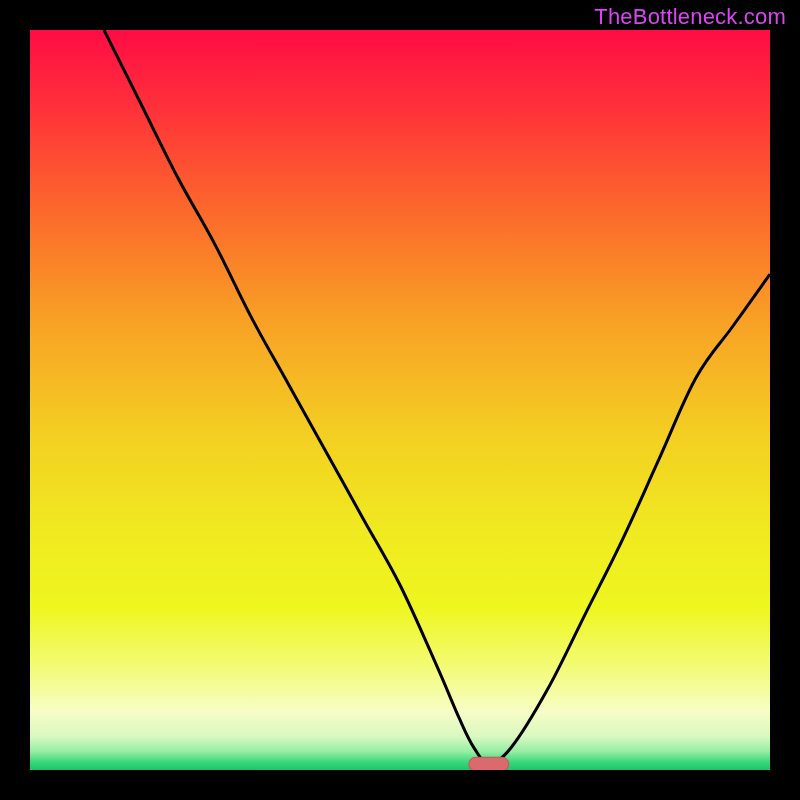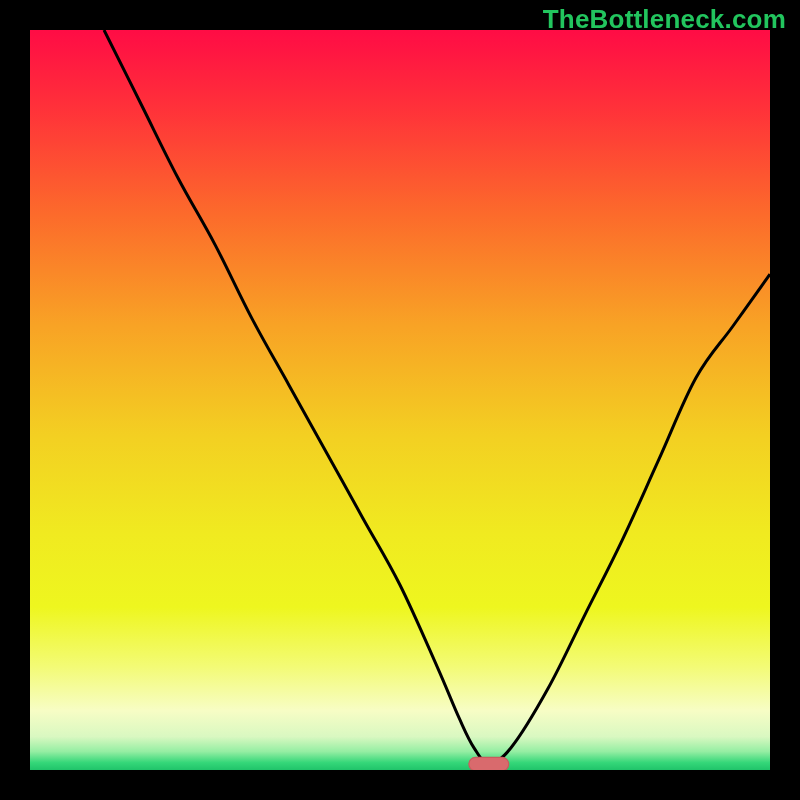--- a/index.html
+++ b/index.html
@@ -14,23 +14,23 @@
   .frame {
     position: absolute;
     left: 0; top: 0;
     width: 800px; height: 800px;
     background: #000;
   }
   .watermark {
     position: absolute;
     top: 4px;
     right: 14px;
-    color: #22c55e;
-    font-size: 26px;
-    font-weight: 700;
+    color: #d946ef;
+    font-size: 22px;
+    font-weight: 400;
     letter-spacing: 0.2px;
     user-select: none;
   }
   .plot-area {
     position: absolute;
     left: 30px;
     top: 30px;
     width: 740px;
     height: 740px;
     overflow: hidden;

